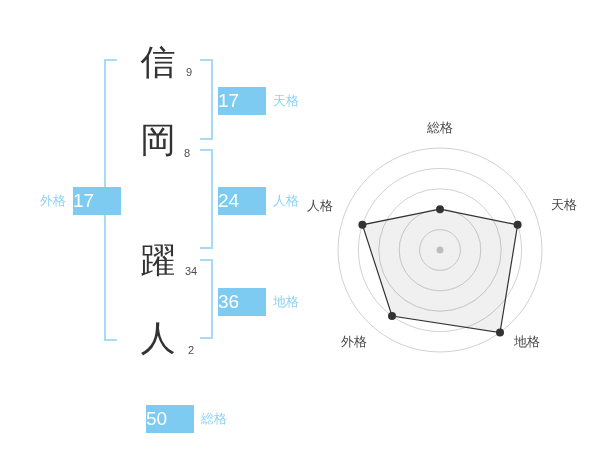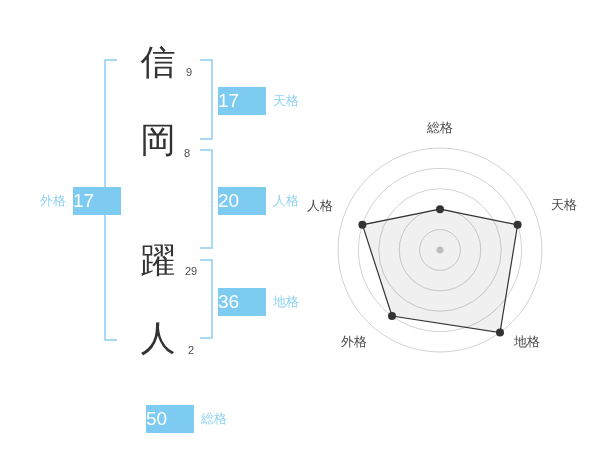--- a/index.html
+++ b/index.html
@@ -65,34 +65,34 @@
 
 <div id="stage">
 
   <div class="kanji k0">信</div>
   <div class="kanji k1">岡</div>
   <div class="kanji k2">躍</div>
   <div class="kanji k3">人</div>
 
   <div class="strokes s0">9</div>
   <div class="strokes s1">8</div>
-  <div class="strokes s2">29</div>
+  <div class="strokes s2">34</div>
   <div class="strokes s3">2</div>
 
   <div class="bracket bracket-left"></div>
   <div class="bracket bracket-right br-ten"></div>
   <div class="bracket bracket-right br-jin"></div>
   <div class="bracket bracket-right br-chi"></div>
 
   <div class="badge-row pos-ten">
     <div class="badge-box">17</div>
     <div class="badge-label">天格</div>
   </div>
   <div class="badge-row pos-jin">
-    <div class="badge-box">20</div>
+    <div class="badge-box">24</div>
     <div class="badge-label">人格</div>
   </div>
   <div class="badge-row pos-chi">
     <div class="badge-box">36</div>
     <div class="badge-label">地格</div>
   </div>
   <div class="badge-row pos-gai">
     <div class="badge-label">外格</div>
     <div class="badge-box">17</div>
   </div>

